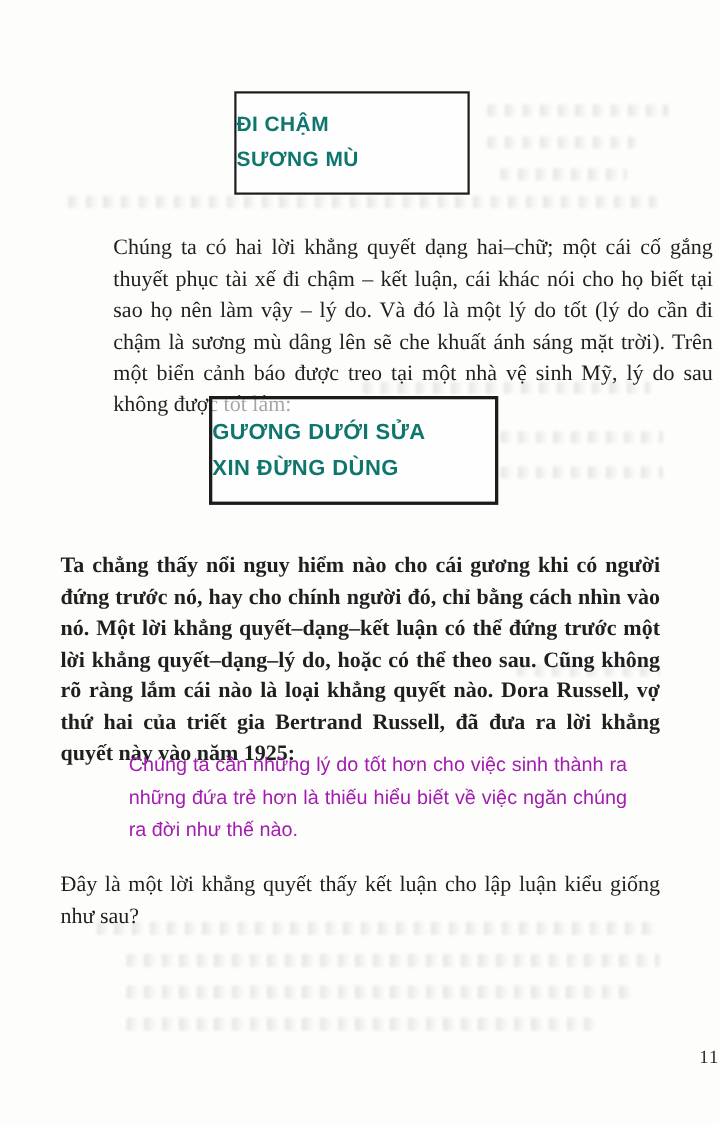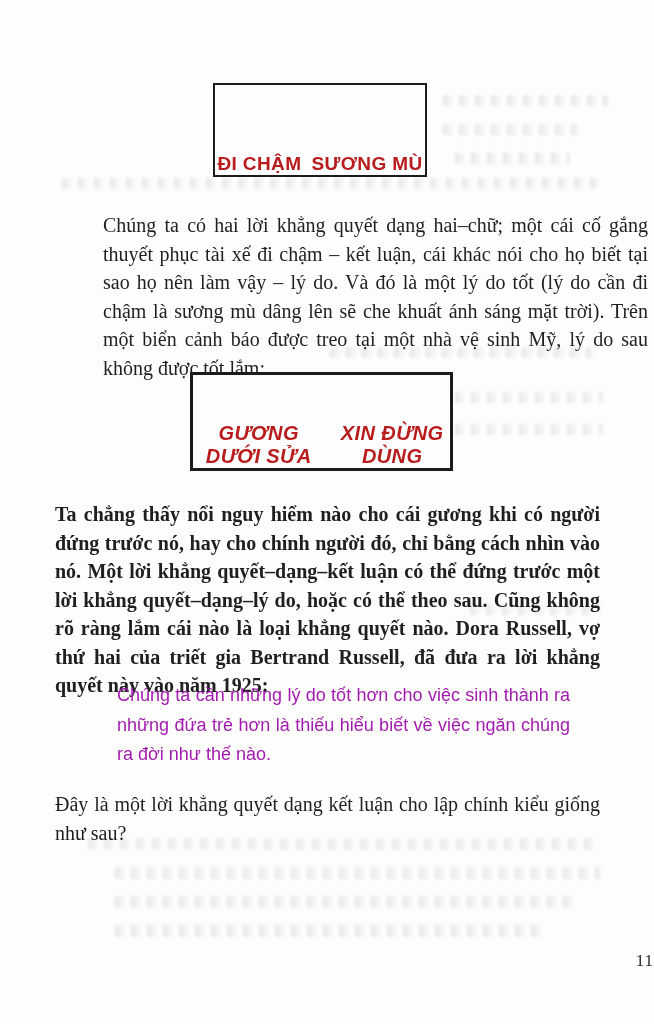--- a/index.html
+++ b/index.html
@@ -12,34 +12,34 @@
     font-family: "Liberation Serif", serif;
     color: #1f1f1f;
   }
 
   
   .sign-box {
     position: absolute;
     border: 2.5px solid #1b1b1b;
     background: rgba(255,255,255,0.6);
     display: flex;
-    flex-direction: row;
-    align-items: flex-end;
+    flex-direction: column;
+    align-items: flex-start;
     justify-content: center;
     gap: 10px;
     font-family: "Liberation Sans", sans-serif;
     font-weight: bold;
     font-size: 19px;
     letter-spacing: 0.4px;
-    color: #b91c1c;
+    color: #0f766e;
     text-align: center;
     z-index: 3;
   }
   .sign-box.first  { left: 213px; top: 83px;  width: 210px; height: 90px; }
-  .sign-box.second { left: 190px; top: 372px; width: 257px; height: 93px; border-width: 3px; font-size: 20px; font-style: italic; }
+  .sign-box.second { left: 190px; top: 360px; width: 257px; height: 93px; border-width: 3px; font-size: 20px; }
 
   
   .para {
     position: absolute;
     left: 55px;
     width: 545px;
     font-size: 20px;
     line-height: 28.5px;
     text-align: justify;
     z-index: 2;
@@ -118,17 +118,17 @@
 
   <div class="sign-box second">
     <span>GƯƠNG DƯỚI SỬA</span>
     <span>XIN ĐỪNG DÙNG</span>
   </div>
 
   <p class="para p2">Ta chẳng thấy nổi nguy hiểm nào cho cái gương khi có người đứng trước nó, hay cho chính người đó, chỉ bằng cách nhìn vào nó. Một lời khẳng quyết–dạng–kết luận có thể đứng trước một lời khẳng quyết–dạng–lý do, hoặc có thể theo sau. Cũng không rõ ràng lắm cái nào là loại khẳng quyết nào. Dora Russell, vợ thứ hai của triết gia Bertrand Russell, đã đưa ra lời khẳng quyết này vào năm 1925:</p>
 
   <div class="block-quote">Chúng ta cần những lý do tốt hơn cho việc sinh thành ra những đứa trẻ hơn là thiếu hiểu biết về việc ngăn chúng ra đời như thế nào.</div>
 
-  <p class="para p3">Đây là một lời khẳng quyết dạng kết luận cho lập chính kiểu giống như sau?</p>
+  <p class="para p3">Đây là một lời khẳng quyết thấy kết luận cho lập luận kiểu giống như sau?</p>
 
   <div class="page-number">11</div>
 
 </div>
 
 </body></html>

